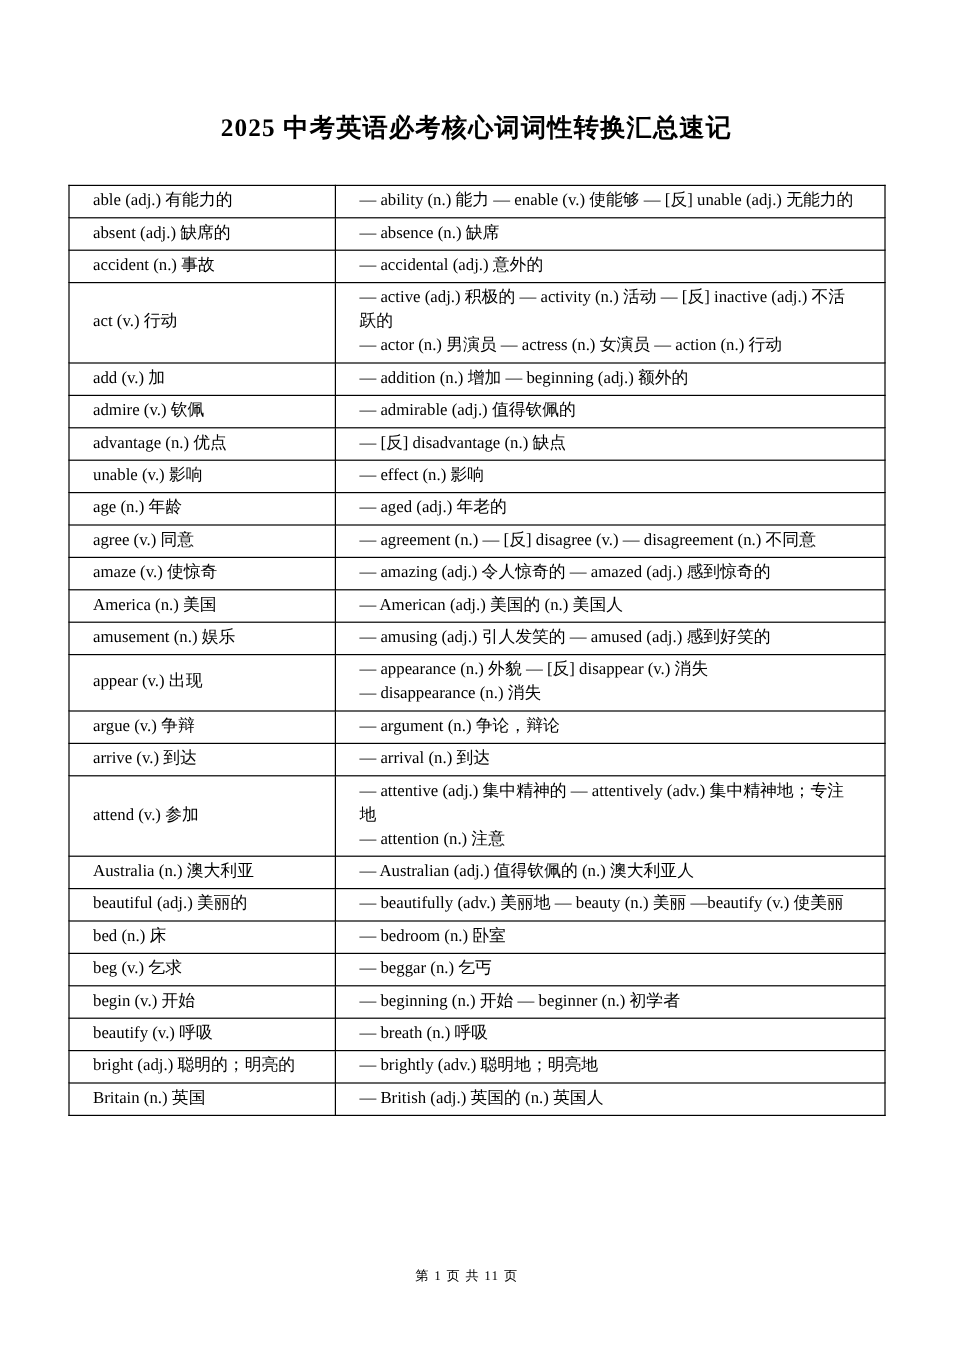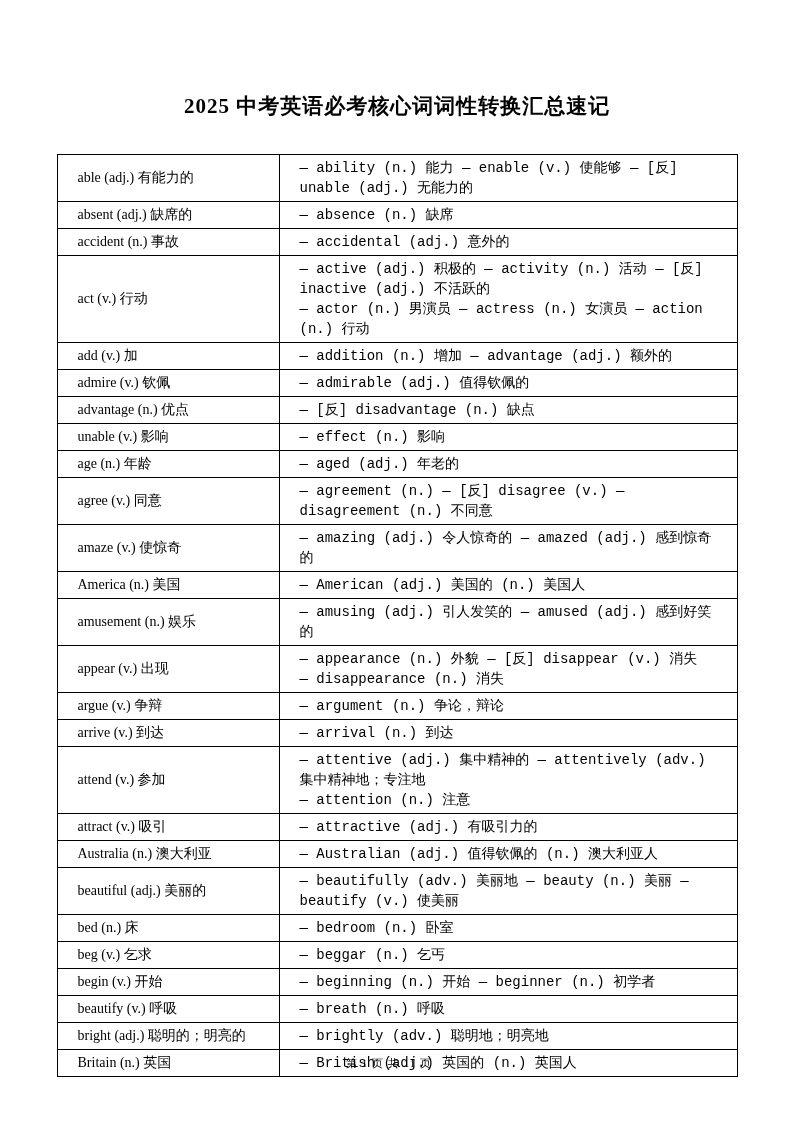--- a/index.html
+++ b/index.html
@@ -42,21 +42,20 @@
     line-height: 20px;
     padding: 3px 20px;
     vertical-align: middle;
     word-break: break-word;
   }
   td.word-cell {
     font-size: 14px;
   }
   td.forms-cell div {
     margin: 0;
-    font-family: Liberation Mono, monospace;
   }
   .page-footer {
     position: absolute;
     left: 0;
     right: 16px;
     bottom: 52px;
     text-align: center;
     font-size: 11px;
     letter-spacing: 1px;
     font-family: "Liberation Serif", "DejaVu Serif", serif;
@@ -96,21 +95,21 @@
         <tr>
           <td class="word-cell">act (v.) 行动</td>
           <td class="forms-cell">
             <div>— active (adj.) 积极的 — activity (n.) 活动 — [反] inactive (adj.) 不活跃的</div>
             <div>— actor (n.) 男演员 — actress (n.) 女演员 — action (n.) 行动</div>
           </td>
         </tr>
         <tr>
           <td class="word-cell">add (v.) 加</td>
           <td class="forms-cell">
-            <div>— addition (n.) 增加 — advantage (adj.) 额外的</div>
+            <div>— addition (n.) 增加 — beginning (adj.) 额外的</div>
           </td>
         </tr>
         <tr>
           <td class="word-cell">admire (v.) 钦佩</td>
           <td class="forms-cell">
             <div>— admirable (adj.) 值得钦佩的</div>
           </td>
         </tr>
         <tr>
           <td class="word-cell">advantage (n.) 优点</td>
@@ -174,26 +173,20 @@
           </td>
         </tr>
         <tr>
           <td class="word-cell">attend (v.) 参加</td>
           <td class="forms-cell">
             <div>— attentive (adj.) 集中精神的 — attentively (adv.) 集中精神地；专注地</div>
             <div>— attention (n.) 注意</div>
           </td>
         </tr>
         <tr>
-          <td class="word-cell">attract (v.) 吸引</td>
-          <td class="forms-cell">
-            <div>— attractive (adj.) 有吸引力的</div>
-          </td>
-        </tr>
-        <tr>
           <td class="word-cell">Australia (n.) 澳大利亚</td>
           <td class="forms-cell">
             <div>— Australian (adj.) 值得钦佩的 (n.) 澳大利亚人</div>
           </td>
         </tr>
         <tr>
           <td class="word-cell">beautiful (adj.) 美丽的</td>
           <td class="forms-cell">
             <div>— beautifully (adv.) 美丽地 — beauty (n.) 美丽 —beautify (v.) 使美丽</div>
           </td>

